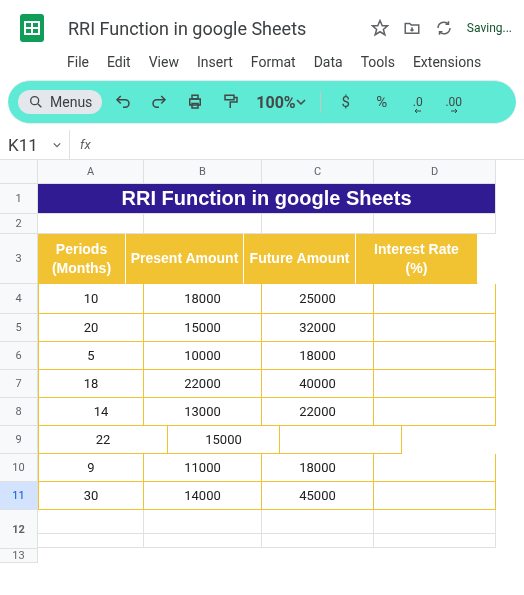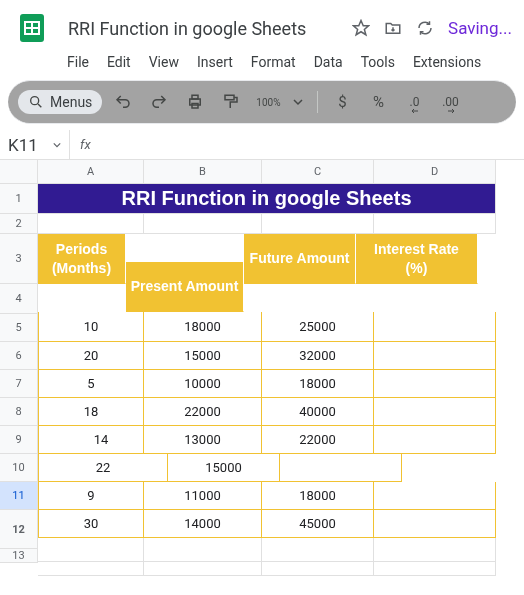--- a/index.html
+++ b/index.html
@@ -6,32 +6,32 @@
 body { font-family: "Google Sans", Roboto, Arial, sans-serif; font-size: 14px; color: #202124; background: #fff; width: 524px; height: 595px; overflow: hidden; }
 
 .header { padding: 8px 12px 0 12px; }
 .header-row1 { display: flex; align-items: center; gap: 10px; }
 .logo { width: 40px; height: 40px; display: flex; align-items: center; justify-content: center; }
 .logo svg { width: 32px; height: 32px; }
 .title-block { flex: 1; }
 .doc-title { font-size: 18px; color: #3c4043; padding: 2px 6px; }
 .title-icons { display: flex; align-items: center; gap: 14px; color: #5f6368; }
 .title-icons span, .title-icons svg { display: flex; align-items: center; justify-content: center; }
-.saving { font-size: 17px; color: #6d28d9; }
+.saving { font-size: 12px; color: #14532d; }
 
 .menubar { display: flex; gap: 4px; padding: 2px 0 6px 48px; font-size: 14px; color: #3c4043; }
 .menubar div { padding: 4px 7px; border-radius: 4px; cursor: pointer; }
 
-.toolbar { display: flex; align-items: center; gap: 6px; padding: 6px 10px; border-top: 1px solid #e8eaed; border-bottom: 1px solid #e8eaed; margin: 0 8px; border-radius: 24px; background: #a3a3a3; }
+.toolbar { display: flex; align-items: center; gap: 6px; padding: 6px 10px; border-top: 1px solid #e8eaed; border-bottom: 1px solid #e8eaed; margin: 0 8px; border-radius: 24px; background: #5eead4; }
 .tb-btn { width: 30px; height: 30px; display: flex; align-items: center; justify-content: center; border-radius: 4px; color: #444746; cursor: pointer; }
 .tb-menus { display: flex; align-items: center; gap: 6px; background: #e4e7eb; padding: 4px 10px; border-radius: 16px; }
 .tb-menus svg { width: 16px; height: 16px; }
 .tb-menus-text { font-size: 14px; color: #3c4043; }
 .tb-sep { width: 1px; height: 22px; background: #c4c7c5; margin: 0 4px; }
-.zoom { display: flex; align-items: center; gap: 12px; padding: 0 4px; color: #444746; font-size: 10px; }
+.zoom { display: flex; align-items: center; gap: 0; padding: 0 4px; color: #444746; font-size: 16px; font-weight: bold; }
 
 .namebox-row { display: flex; align-items: center; border-bottom: 1px solid #e0e0e0; height: 30px; margin-top: 6px; }
 .namebox { width: 70px; display: flex; align-items: center; justify-content: space-between; padding: 0 8px; font-size: 17px; color: #3c4043; border-right: 1px solid #e0e0e0; height: 100%; }
 .fx { padding: 0 10px; font-style: italic; color: #5f6368; font-size: 13px; }
 .fxinput { flex: 1; height: 100%; border: none; outline: none; font-size: 13px; padding: 0 4px; }
 
 .grid-wrap { display: flex; }
 .rowhdrs { display: flex; flex-direction: column; }
 .corner { width: 38px; height: 24px; background: #f8f9fa; border-right: 1px solid #e0e0e0; border-bottom: 1px solid #e0e0e0; }
 .rowhdr { width: 38px; background: #f8f9fa; border-right: 1px solid #e0e0e0; border-bottom: 1px solid #e0e0e0; font-size: 11px; color: #5f6368; display: flex; align-items: center; justify-content: center; }
@@ -194,21 +194,21 @@
           <div class="cell banner" style="width: 458px; height: 30px;">RRI Function in google Sheets</div>
         </div>
         <div class="cellrow">
           <div class="cell" style="width: 106px; height: 20px;"></div>
           <div class="cell" style="width: 118px; height: 20px;"></div>
           <div class="cell" style="width: 112px; height: 20px;"></div>
           <div class="cell" style="width: 122px; height: 20px;"></div>
         </div>
         <div class="cellrow">
           <div class="cell hdr-cell" style="width: 88px; height: 50px;">Periods<br>(Months)</div>
-          <div class="cell hdr-cell" style="width: 118px; height: 50px; margin-top: 28px;">Present Amount</div>
+          <div class="cell hdr-cell" style="width: 118px; height: 50px;">Present Amount</div>
           <div class="cell hdr-cell" style="width: 112px; height: 50px;">Future Amount</div>
           <div class="cell hdr-cell" style="width: 122px; height: 50px;">Interest Rate<br>(%)</div>
         </div>
         <div class="cellrow">
           <div class="cell data-cell left" style="width: 106px; height: 30px;">10</div>
           <div class="cell data-cell" style="width: 118px; height: 30px;">18000</div>
           <div class="cell data-cell" style="width: 112px; height: 30px;">25000</div>
           <div class="cell data-cell" style="width: 122px; height: 30px;"></div>
         </div>
         <div class="cellrow">

